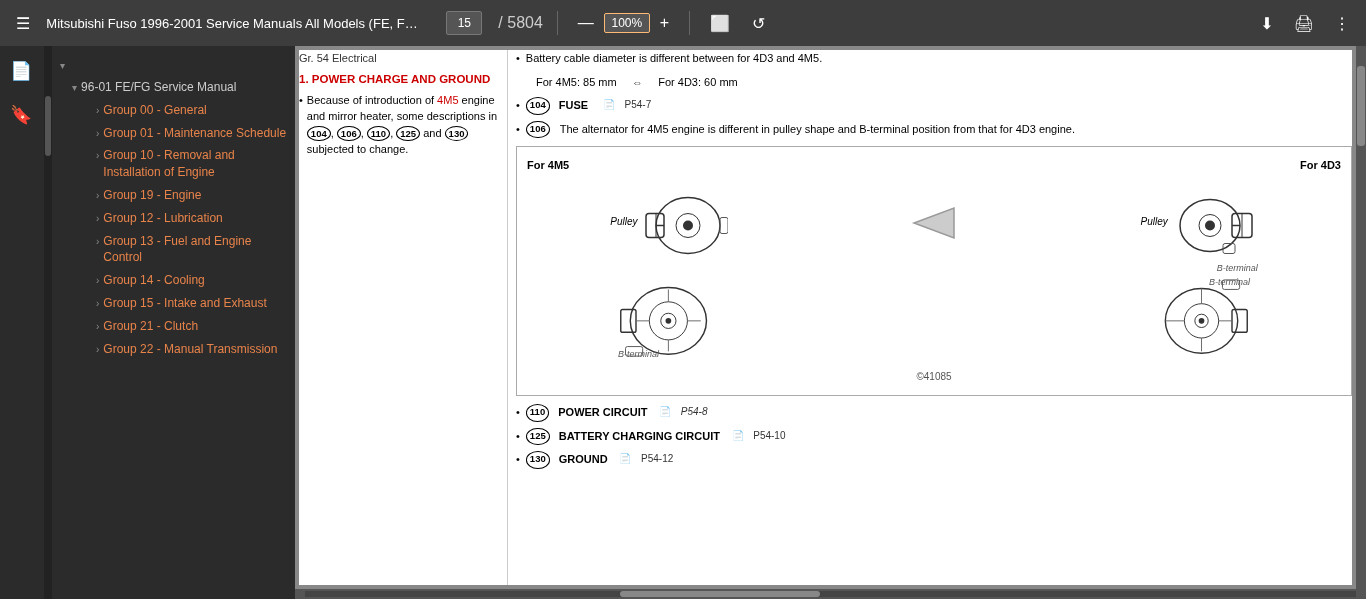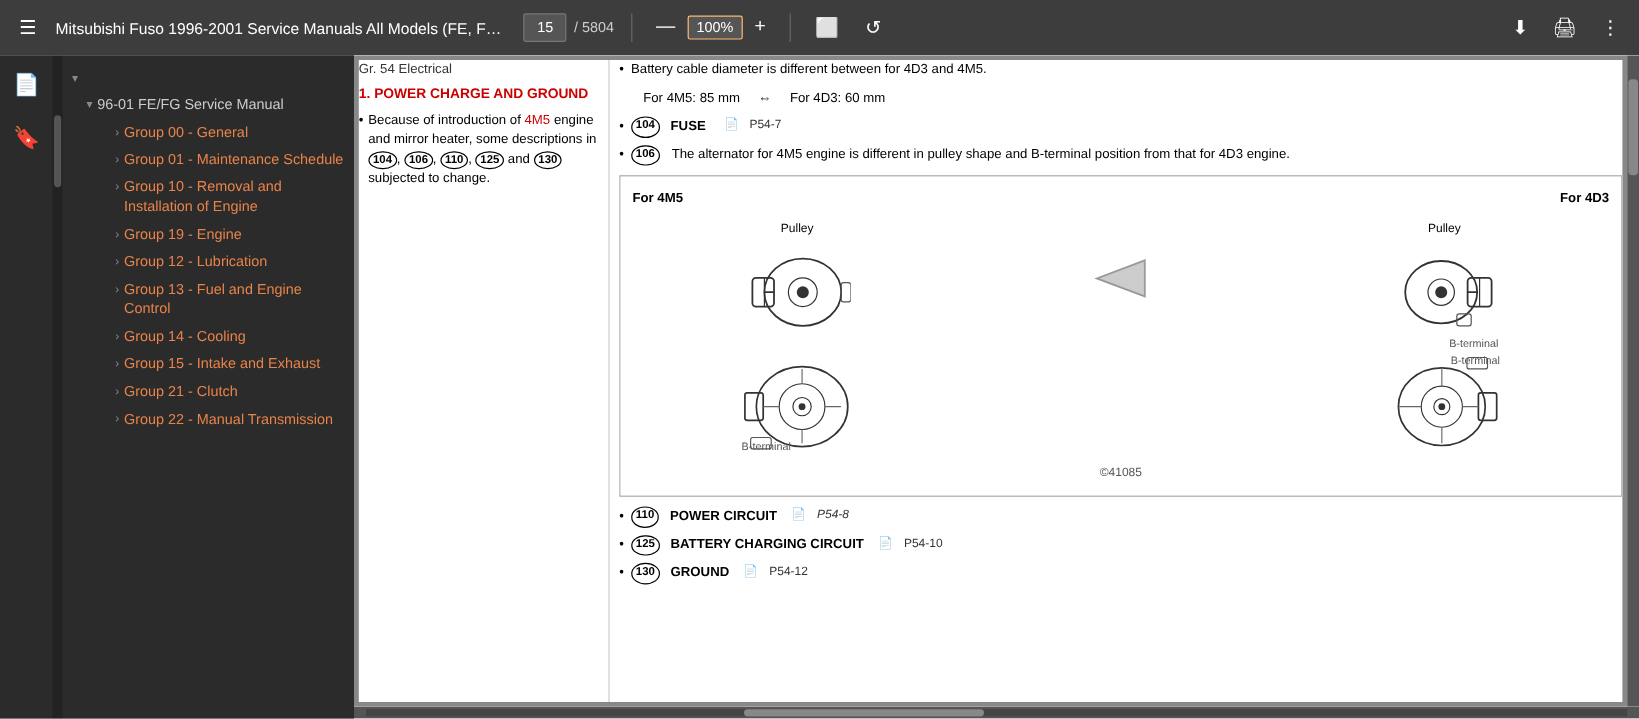--- a/index.html
+++ b/index.html
@@ -21,35 +21,36 @@
       color: #fff;
       flex-shrink: 0;
       max-width: 380px;
       white-space: nowrap;
       overflow: hidden;
       text-overflow: ellipsis;
     }
     .toolbar-page-controls {
       display: flex;
       align-items: center;
-      gap: 6px;
+      gap: 16px;
+      margin-left: 10px;
     }
     .toolbar-page-input {
       width: 36px;
       height: 24px;
       background: #555;
       border: 1px solid #777;
       color: #fff;
       text-align: center;
       font-size: 12px;
       border-radius: 2px;
     }
     .toolbar-page-total {
       color: #ccc;
-      font-size: 12px;
+      font-size: 16px;
     }
     .toolbar-divider {
       width: 1px;
       height: 24px;
       background: #666;
       margin: 0 4px;
     }
     .toolbar-zoom {
       display: flex;
       align-items: center;
@@ -283,24 +284,25 @@
       margin-bottom: 8px;
     }
     .diagrams-row {
       display: flex;
       justify-content: space-around;
       align-items: center;
       gap: 10px;
     }
     .diagram-item {
       display: flex;
-      flex-direction: column;
+      flex-direction: row;
       align-items: center;
       font-size: 10px;
       position: relative;
+      font-style: italic;
     }
     .diagram-caption { font-size: 10px; margin-bottom: 2px; }
     .arrow-middle {
       font-size: 40px;
       color: #aaa;
       display: flex;
       align-items: center;
     }
 
     

